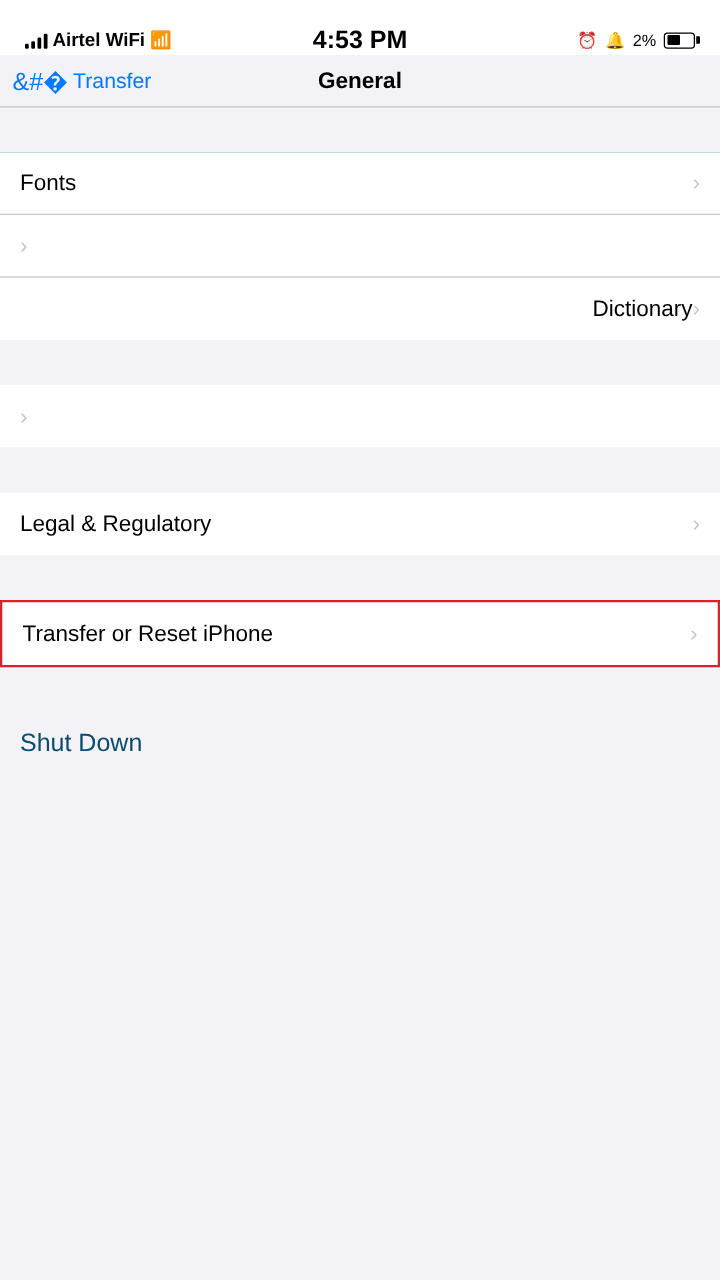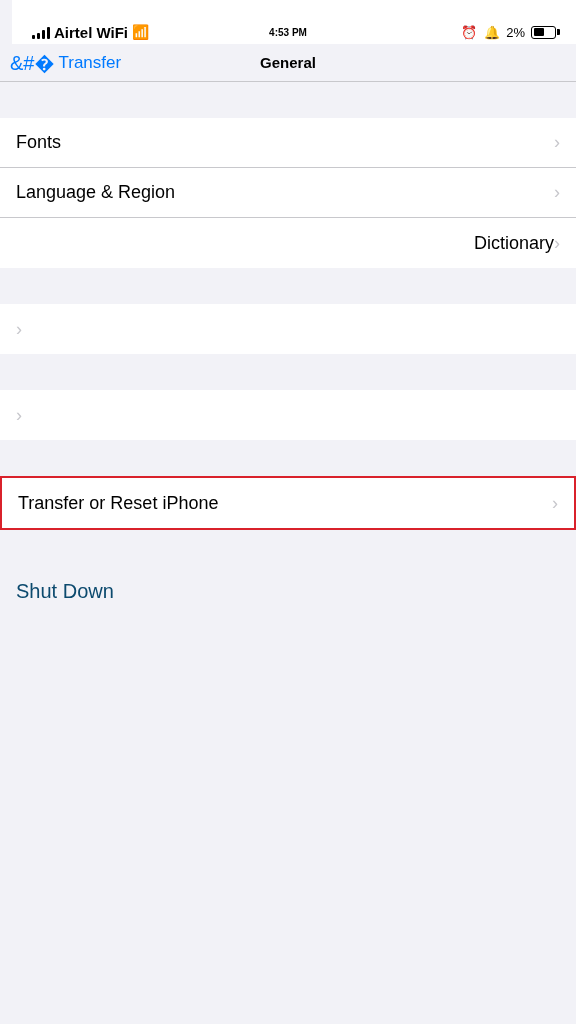--- a/index.html
+++ b/index.html
@@ -14,31 +14,30 @@
     }
 
     
     .status-bar {
       display: flex;
       align-items: center;
       justify-content: space-between;
       padding: 28px 20px 8px 20px;
       background: #fff;
       height: 44px;
-      margin-left: 12px;
     }
     .status-left {
       font-size: 15px;
       font-weight: 600;
       display: flex;
       align-items: center;
       gap: 4px;
     }
     .status-center {
-      font-size: 10px;
+      font-size: 20px;
       font-weight: 600;
       position: absolute;
       left: 50%;
       transform: translateX(-50%);
     }
     .status-right {
       display: flex;
       align-items: center;
       gap: 6px;
       font-size: 13px;
@@ -110,21 +109,21 @@
       font-size: 17px;
       cursor: pointer;
       gap: 4px;
     }
     .back-chevron {
       font-size: 20px;
       font-weight: 300;
       margin-top: -1px;
     }
     .nav-title {
-      font-size: 15px;
+      font-size: 18px;
       font-weight: 700;
       color: #000;
     }
     .settings-section {
       background: #15803d;
       margin: 0;
     }
     .settings-row {
       display: flex;
       align-items: center;
@@ -200,39 +199,39 @@
   <span class="nav-title">General</span>
 </div>
 
 <div class="section-gap"></div>
 <div class="settings-section">
   <div class="settings-row">
     <span class="settings-row-label">Fonts</span>
     <span class="chevron-icon">›</span>
   </div>
   <div class="settings-row">
-    <span class="settings-row-label">Language &amp; Region</span>
     <span class="chevron-icon">›</span>
   </div>
   <div class="settings-row" style="border-bottom:none;justify-content:flex-end;">
     <span class="settings-row-label">Dictionary</span>
     <span class="chevron-icon">›</span>
   </div>
 </div>
 
 <div class="section-gap"></div>
 <div class="settings-section">
   <div class="settings-row" style="border-bottom:none;">
     <span class="chevron-icon">›</span>
   </div>
 </div>
 
 <div class="section-gap"></div>
 <div class="settings-section">
   <div class="settings-row" style="border-bottom:none;">
+    <span class="settings-row-label">Legal &amp; Regulatory</span>
     <span class="chevron-icon">›</span>
   </div>
 </div>
 
 <div class="section-gap"></div>
 <div style="background:#14b8a6; border: 2px solid #d9212b; margin: 0;">
   <div class="settings-row" style="border-bottom:none;">
     <span class="settings-row-label">Transfer or Reset iPhone</span>
     <span class="chevron-icon">›</span>
   </div>

